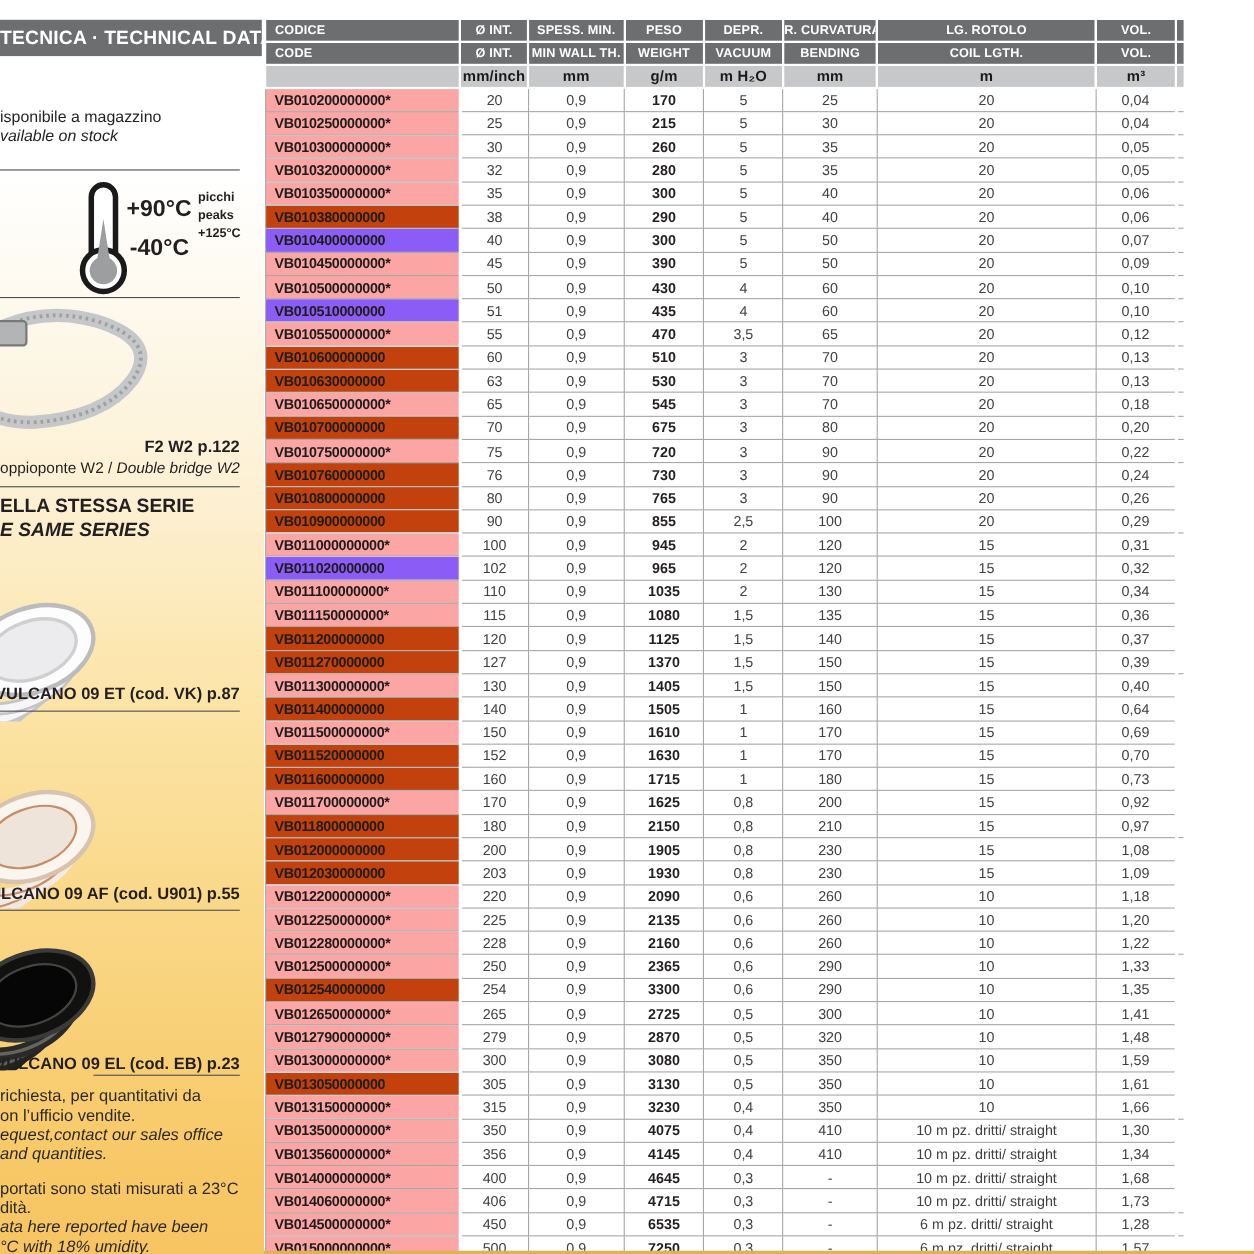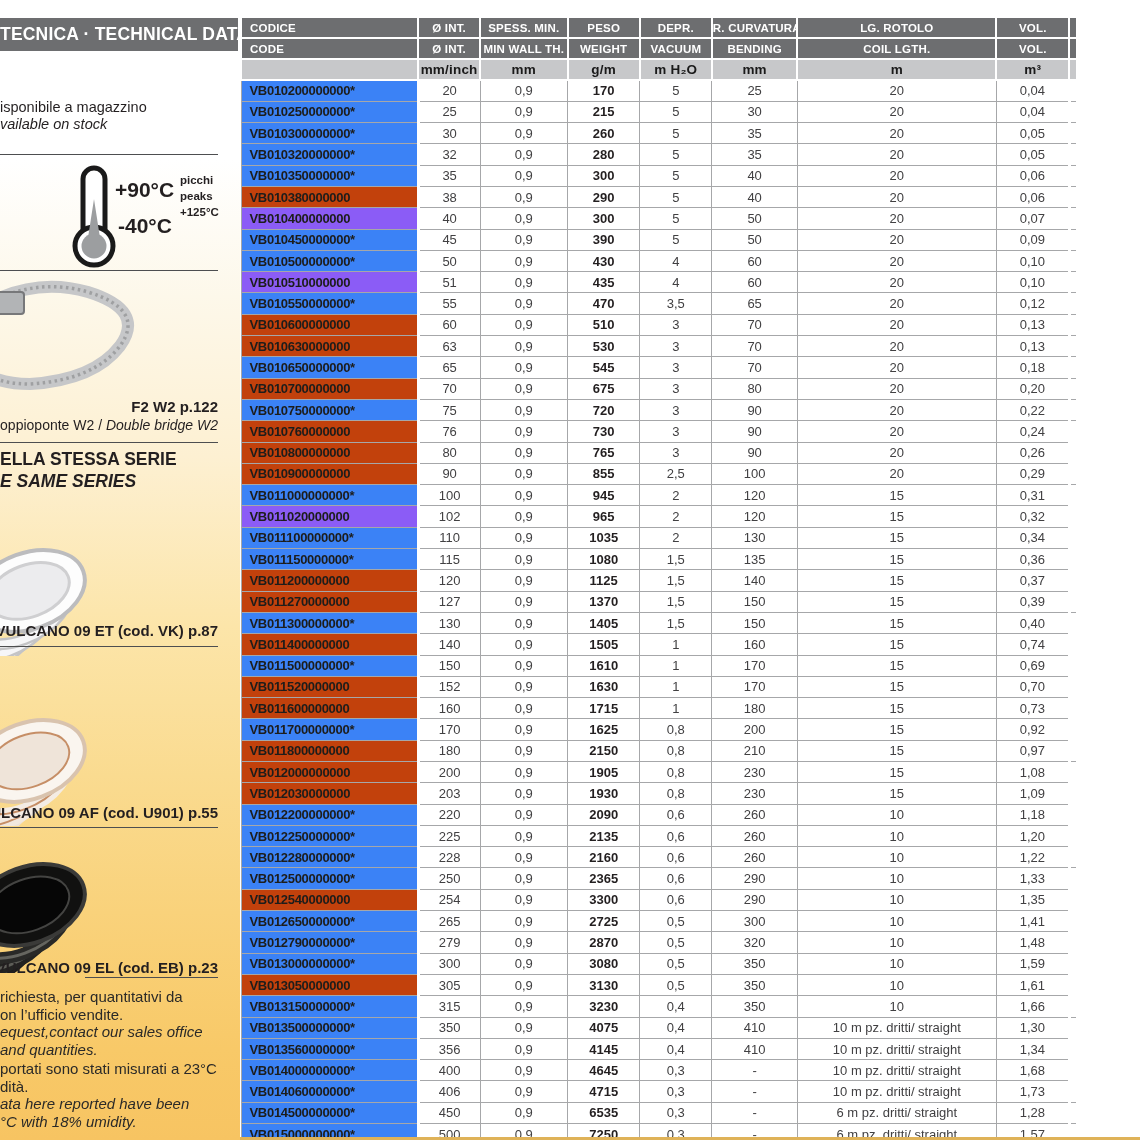--- a/index.html
+++ b/index.html
@@ -26,21 +26,21 @@
   .tmax{position:absolute;left:115px;top:178px;font-size:21px;font-weight:bold;color:#231f20;}
   .tpeaks{position:absolute;left:180px;top:172px;font-size:11.5px;font-weight:bold;line-height:16px;color:#231f20;}
   .tmin{position:absolute;left:118px;top:214px;font-size:21px;font-weight:bold;color:#231f20;}
   .clamp-ref{position:absolute;right:22px;top:398px;font-size:15px;font-weight:bold;color:#231f20;white-space:nowrap;}
   .clamp-cap{position:absolute;right:22px;top:417px;font-size:14px;color:#231f20;white-space:nowrap;}
   .clamp-cap .en{font-style:italic;}
   .series-it{position:absolute;left:0;top:449px;font-size:17.5px;font-weight:bold;color:#231f20;white-space:nowrap;}
   .series-en{position:absolute;left:0;top:471px;font-size:17.5px;font-weight:bold;font-style:italic;color:#231f20;white-space:nowrap;}
   .prod-label{position:absolute;right:22px;font-size:15px;font-weight:bold;color:#231f20;white-space:nowrap;}
   .footnotes{position:absolute;left:0;top:988px;font-size:15px;line-height:17.5px;color:#2b2a28;white-space:nowrap;}
-  .footnotes .gap{margin-top:2px;}
+  .footnotes .gap{margin-top:14px;}
   .footnotes .italic{font-style:italic;}
   .svgbox{position:absolute;}
   
   .table-area{position:absolute;left:240px;top:12px;width:836px;height:1140px;overflow:hidden;background:#fff;}
   #spec-table{border-collapse:collapse;table-layout:fixed;width:985px;margin-top:4px;}
   #spec-table th,#spec-table td{
     padding:0;overflow:hidden;white-space:nowrap;text-align:center;
     font-size:13px;color:#414042;border:1px solid #a6a7a9;box-sizing:border-box;
   }
   #spec-table thead th{
@@ -49,21 +49,21 @@
   }
   #spec-table thead tr.units th{
     background:#c7c8ca;color:#1a1a1a;font-size:13.5px;font-weight:bold;
   }
   #spec-table thead th.first{text-align:left;padding-left:8px;}
   #spec-table tbody tr{height:21.3px;}
   #spec-table td.code{
     text-align:left;padding-left:8px;font-weight:bold;color:#1d1d1b;
     border-right:3px solid #ffffff;letter-spacing:-.3px;font-size:13px;
   }
-  td.peach{background:#3b82f6;}
+  td.peach{background:#fca5a5;}
   td.green{background:#8b5cf6;}
   td.white{background:#c2410c;}
   #spec-table tbody td:nth-child(4){font-weight:bold;color:#231f20;}
   #spec-table td.fasc{border-left:3px solid #ffffff;color:#4d4e50;}
   .gold-strip{position:absolute;left:240px;right:0;bottom:0;height:3px;background:#dfb258;z-index:5;}
 </style>
 </head>
 <body>
 
 <div class="sidebar">
@@ -496,21 +496,21 @@
           <td class="fasc" rowspan="7">F2 W2 130</td>
         </tr>
         <tr>
           <td class="code white">VB011400000000</td>
           <td>140</td>
           <td>0,9</td>
           <td>1505</td>
           <td>1</td>
           <td>160</td>
           <td>15</td>
-          <td>0,74</td>
+          <td>0,64</td>
         </tr>
         <tr>
           <td class="code peach">VB011500000000*</td>
           <td>150</td>
           <td>0,9</td>
           <td>1610</td>
           <td>1</td>
           <td>170</td>
           <td>15</td>
           <td>0,69</td>

